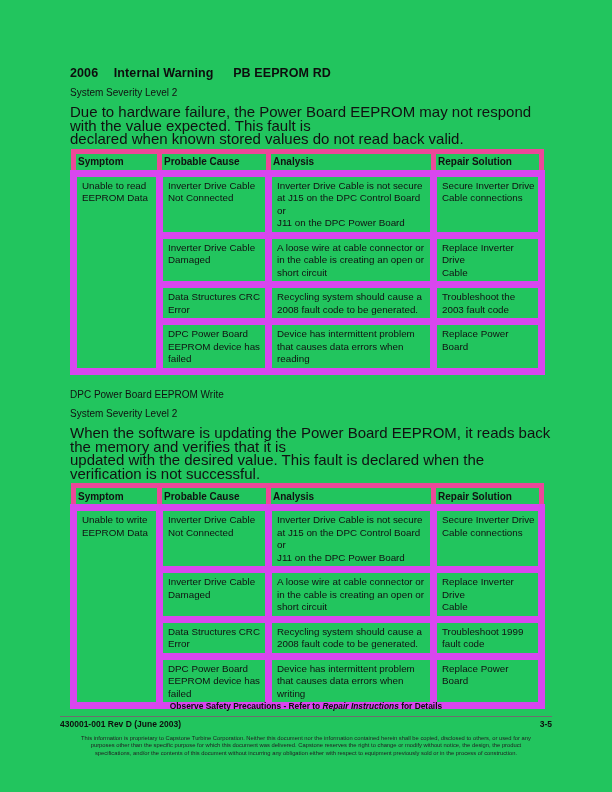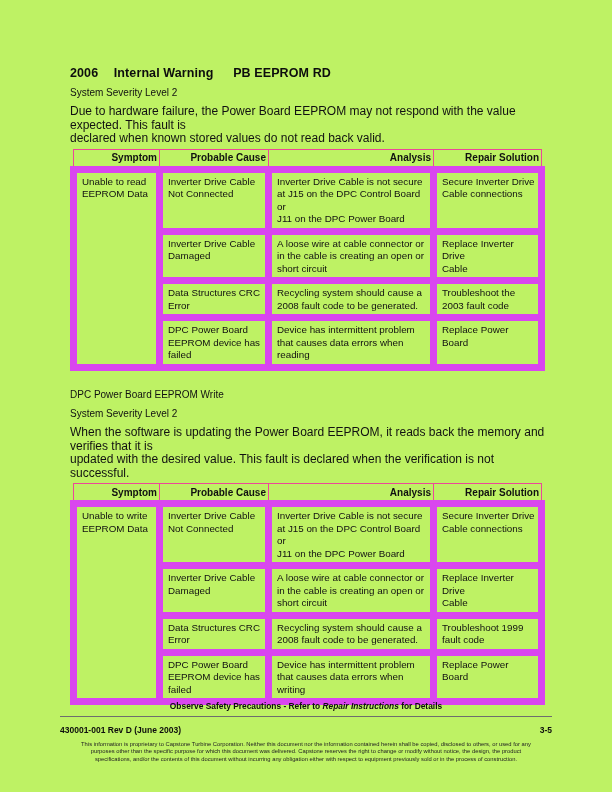--- a/index.html
+++ b/index.html
@@ -1,50 +1,50 @@
 <!DOCTYPE html>
 <html><head>
 <meta charset="utf-8">
 <style>
   html,body { margin:0; padding:0; background:#ffffff; }
   .page {
-    position:relative; width:612px; height:792px; background:#bef264;
+    position:relative; width:612px; height:792px; background:#22c55e;
     font-family:"Liberation Sans", sans-serif; color:#111; overflow:hidden;
   }
   .section { position:absolute; left:70px; width:474px; }
   #sec-2006 { top:66px; }
   #sec-2007 { top:383px; }
 
   .fault-heading { margin:0; font-size:12.5px; font-weight:bold; line-height:14px; letter-spacing:0.1px; color:#0d0d0d; }
   .h-cat { margin-left:12px; }
   .h-title { margin-left:16px; }
 
   .subtitle { margin:6px 0 0 0; font-size:10px; line-height:12px; }
   .severity { margin:7px 0 0 0; font-size:10px; line-height:12px; }
-  .desc { margin:6px 0 0 0; font-size:12px; line-height:13.5px; white-space:pre-line; width:484px; }
+  .desc { margin:6px 0 0 0; font-size:15px; line-height:13.5px; white-space:pre-line; width:484px; }
 
   table.fault-table { margin-top:3px; border-collapse:collapse; width:468px; table-layout:fixed; }
   .fault-table th {
-    border:1px solid #ec4899; font-size:10px; font-weight:bold;
-    padding:2px 2px; height:12px; text-align:right; vertical-align:middle;
+    border:5px solid #ec4899; font-size:10px; font-weight:bold;
+    padding:2px 2px; height:12px; text-align:left; vertical-align:middle;
   }
   .fault-table td {
     border:7px solid #d946ef; font-size:9.8px; vertical-align:top;
     padding:3px 3px 2px 5px; line-height:12.5px; white-space:pre-line;
   }
   col.c-symptom { width:86px; }
   col.c-cause   { width:109px; }
   col.c-analysis{ width:165px; }
   col.c-repair  { width:108px; }
 
   .page-footer { position:absolute; left:38px; top:701px; width:536px; }
   .safety { margin:0; text-align:center; font-size:8.4px; font-weight:bold; line-height:11px; color:#0d0d0d; }
   .safety .em { font-style:italic; }
   .footer-rule { border:none; border-top:1.5px solid #6e6e6e; margin:4px 22px 0 22px; height:0; }
-  .meta-row { display:flex; align-items:baseline; margin:8px 22px 0 22px; font-size:8.5px; font-weight:bold; color:#0d0d0d; }
+  .meta-row { display:flex; align-items:baseline; margin:2px 22px 0 22px; font-size:8.5px; font-weight:bold; color:#0d0d0d; }
   .meta-left  { flex:1 1 0; text-align:left; }
   .meta-mid   { flex:0 0 auto; text-align:center; }
   .meta-right { flex:1 1 0; text-align:right; }
   .legal { margin-top:6px; font-size:5.8px; line-height:7.3px; text-align:center; color:#222; }
 </style>
 </head>
 <body>
 
 <div class="page">
 

